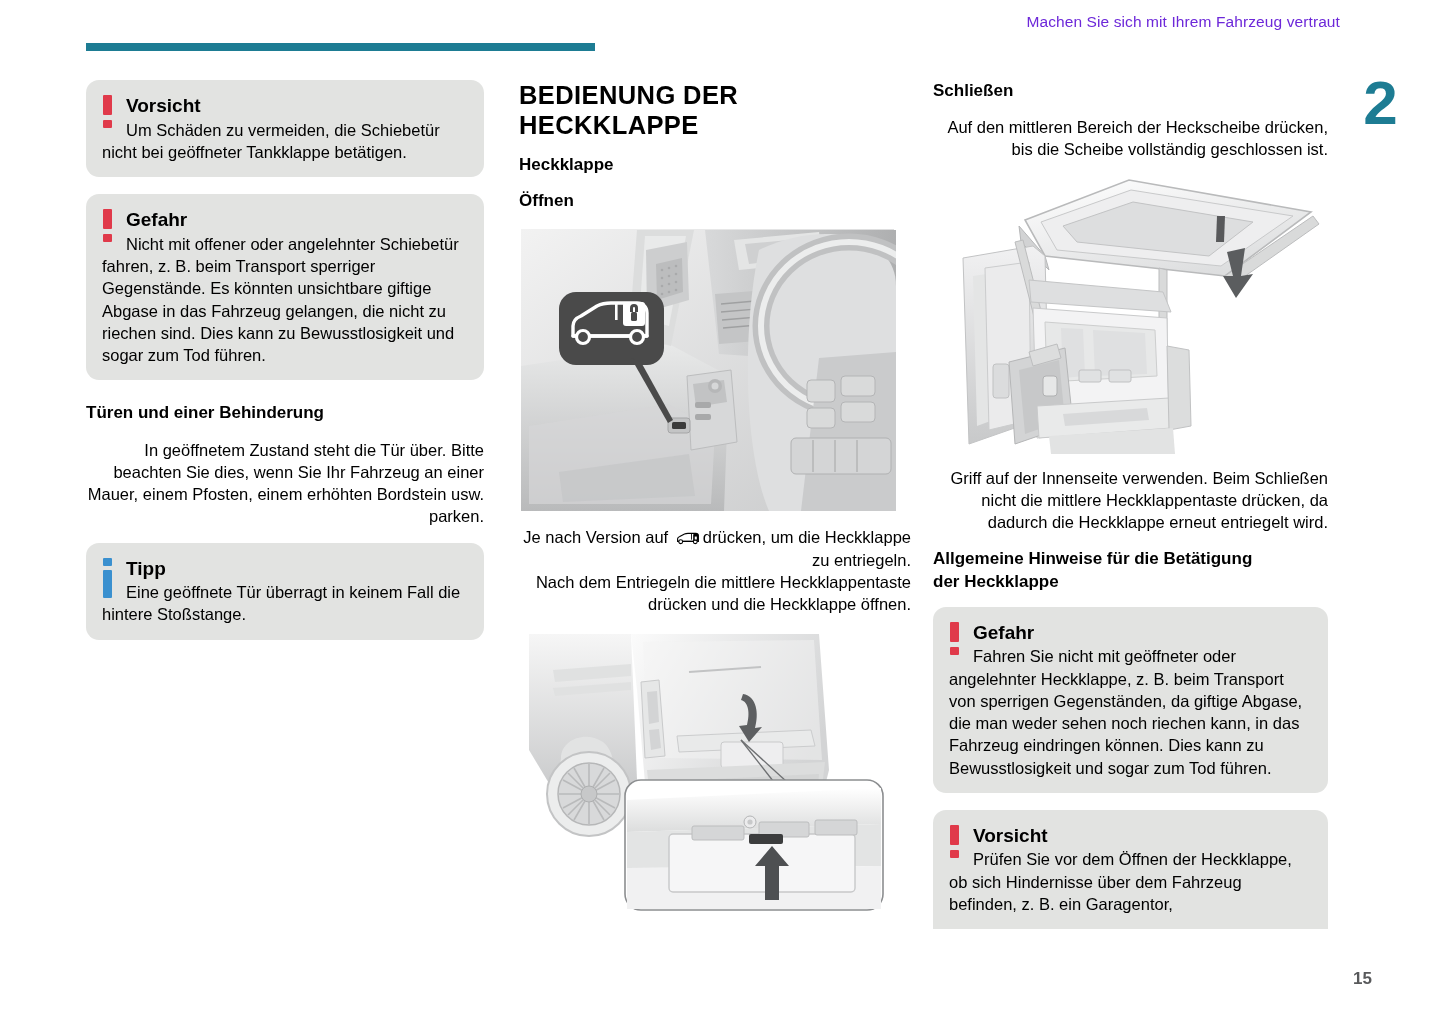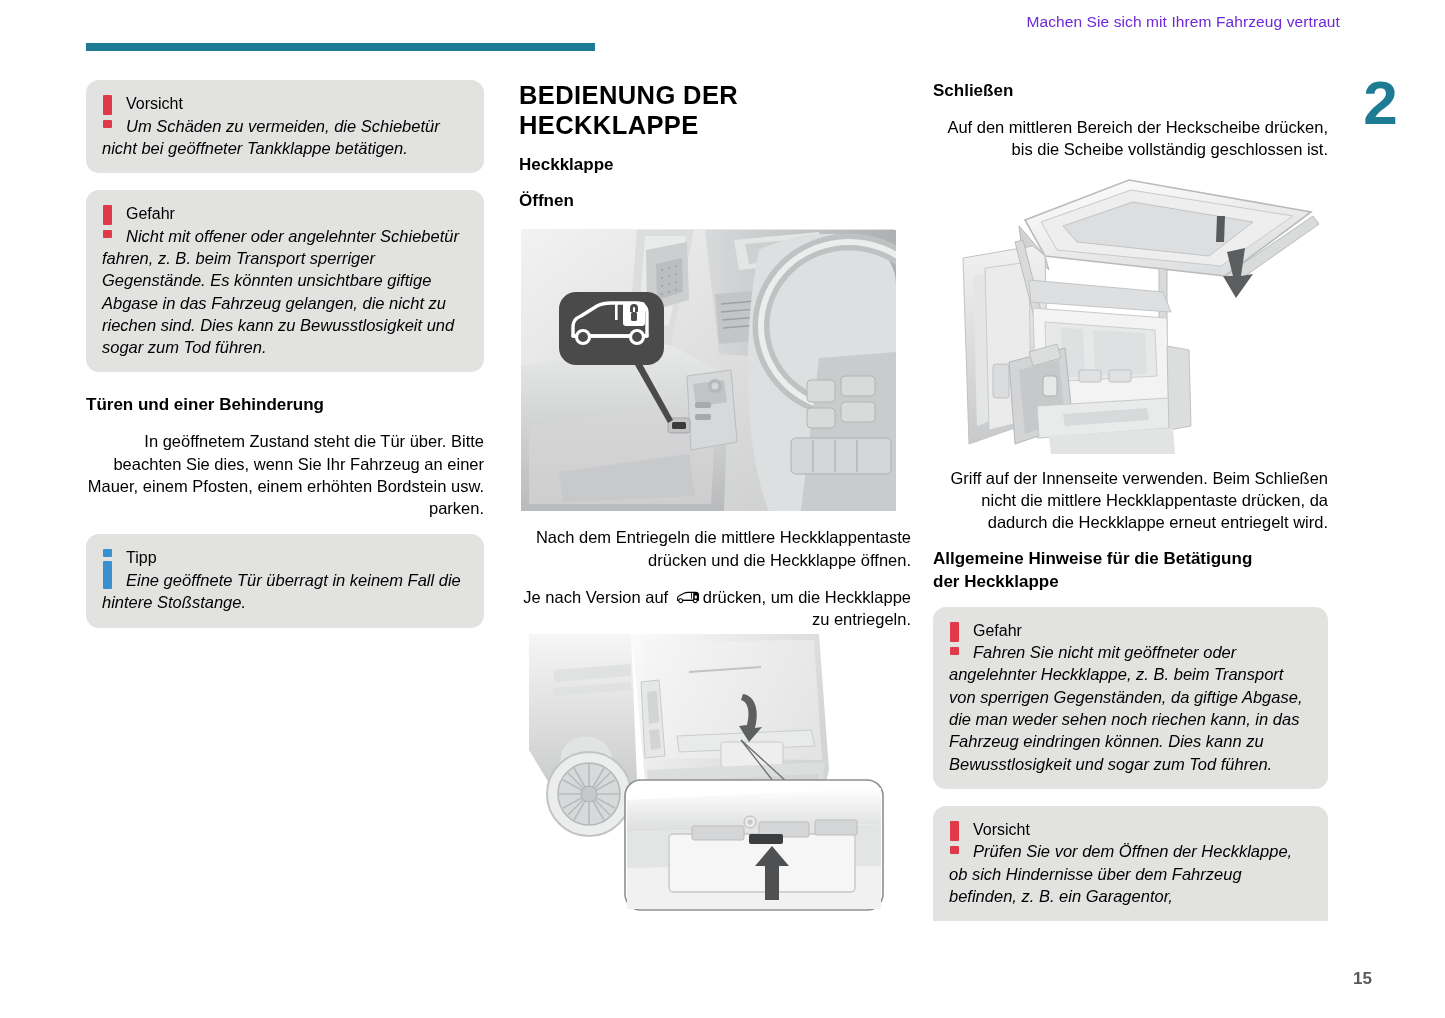--- a/index.html
+++ b/index.html
@@ -105,28 +105,27 @@
 
   
   .callout {
     background: #e2e3e1;
     border-radius: 13px;
     padding: 13px 16px 14px 16px;
     margin: 0 0 17px 0;
     position: relative;
   }
   .callout .cal-title {
-    font-weight: normal;
-    font-size: 16px;
+    font-weight: bold;
+    font-size: 19px;
     line-height: 1.35;
   }
   .callout .cal-body {
     font-size: 16.5px;
     line-height: 1.35;
-    font-style: italic;
   }
   .callout .inner {
     padding-left: 24px;
   }
 
   .mark {
     position: absolute;
     left: 16px;
     top: 15px;
     width: 12px;
@@ -356,37 +355,37 @@
         </g>
         <circle cx="64" cy="111" r="6.5" fill="#4a4a4a" stroke="#ffffff" stroke-width="3.2"></circle>
         <circle cx="118" cy="111" r="6.5" fill="#4a4a4a" stroke="#ffffff" stroke-width="3.2"></circle>
         <rect x="96" y="76" width="2.6" height="18" fill="#ffffff"></rect>
         <rect x="104" y="76" width="22" height="24" rx="3" fill="#ffffff"></rect>
         <path d="M111 82 a4 4 0 0 1 8 0 v4 h-3 v-4 a1 1 0 0 0 -2 0 v4 h-3 Z" fill="#4a4a4a"></path>
         <rect x="112" y="86" width="6" height="9" rx="1.6" fill="#4a4a4a"></rect>
       </svg>
     </div>
 
-    <p class="body-text">Nach dem Entriegeln die mittlere Heckklappentaste drücken und die Heckklappe öffnen.</p>
     <p class="body-text" style="margin-bottom:0">
       <span>Je nach Version auf</span>
       <span class="inline-icon">
         <svg viewBox="0 0 30 17" xmlns="http://www.w3.org/2000/svg">
           <g fill="none" stroke="#000" stroke-width="1.3" stroke-linejoin="round">
             <path d="M3 12 L3 9 C3 8 4 7 5.5 6.4 L11 3.6 C12.2 3 13.4 2.8 15 2.8 L24 2.8 C26 2.8 27 4 27 5.6 L27 12 Z"></path>
             <path d="M3 12 L27 12"></path>
           </g>
           <circle cx="6.6" cy="12.4" r="2.2" fill="#fff" stroke="#000" stroke-width="1.2"></circle>
           <circle cx="23.4" cy="12.4" r="2.2" fill="#fff" stroke="#000" stroke-width="1.2"></circle>
           <rect x="18.5" y="3" width="1" height="7" fill="#000"></rect>
           <rect x="21" y="3.4" width="6" height="8" rx="1" fill="#000"></rect>
           <rect x="22.8" y="6.4" width="2.4" height="3.4" fill="#fff"></rect>
         </svg>
       </span><span>drücken, um die Heckklappe zu entriegeln.</span>
     </p>
+    <p class="body-text">Nach dem Entriegeln die mittlere Heckklappentaste drücken und die Heckklappe öffnen.</p>
 
     <div class="figure fig-rear">
       <svg viewBox="0 0 377 292" xmlns="http://www.w3.org/2000/svg">
         <defs>
           <linearGradient id="rA" x1="0" y1="0" x2="1" y2="0.5">
             <stop offset="0" stop-color="#fbfbfb"></stop>
               <stop offset="1" stop-color="#d3d4d5"></stop>
           </linearGradient>
           <linearGradient id="rB" x1="0" y1="0" x2="0" y2="1">
             <stop offset="0" stop-color="#f6f6f6"></stop>

